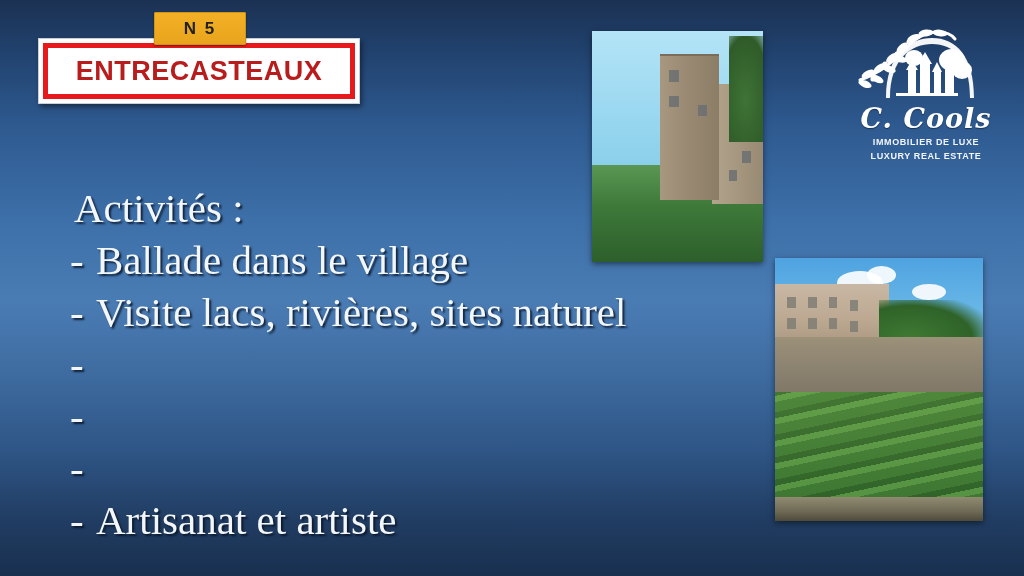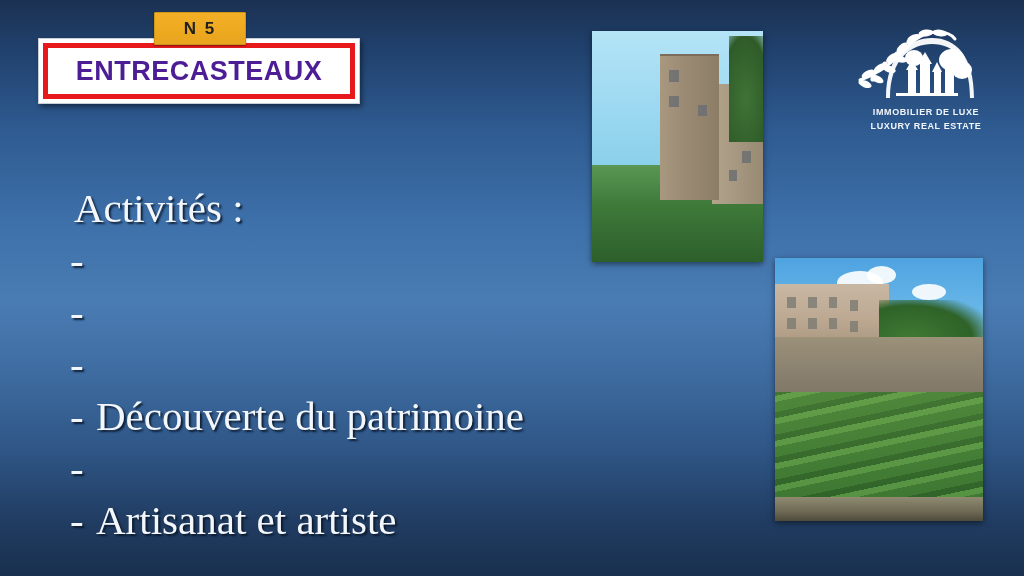--- a/index.html
+++ b/index.html
@@ -79,21 +79,21 @@
     background: #ffffff;
     display: flex;
     align-items: center;
     justify-content: center;
   }
   .town-sign-red span {
     font-family: "Liberation Sans", sans-serif;
     font-weight: bold;
     font-size: 27px;
     letter-spacing: 0.5px;
-    color: #4c1d95;
+    color: #b91c1c;
     line-height: 1;
     white-space: nowrap;
   }
 
   
   .content {
     position: absolute;
     left: 70px;
     top: 182px;
     width: 660px;
@@ -255,30 +255,31 @@
         <span>ENTRECASTEAUX</span>
       </div>
     </div>
   </div>
 
   <div class="content">
     <div class="heading">Activités :</div>
 
     <div class="bullet">
       <span class="dash">-</span>
-    </div>
-    <div class="bullet">
-      <span class="dash">-</span>
-    </div>
-    <div class="bullet">
-      <span class="dash">-</span>
-    </div>
-    <div class="bullet">
-      <span class="dash">-</span>
-      <span>Découverte du patrimoine</span>
+      <span>Ballade dans le village</span>
+    </div>
+    <div class="bullet">
+      <span class="dash">-</span>
+      <span>Visite lacs, rivières, sites naturel</span>
+    </div>
+    <div class="bullet">
+      <span class="dash">-</span>
+    </div>
+    <div class="bullet">
+      <span class="dash">-</span>
     </div>
     <div class="bullet">
       <span class="dash">-</span>
     </div>
     <div class="bullet">
       <span class="dash">-</span>
       <span>Artisanat et artiste</span>
     </div>
   </div>
 
@@ -352,17 +353,18 @@
         <ellipse cx="62" cy="14" rx="7" ry="3.4" transform="rotate(-20 62 14)"></ellipse>
         <ellipse cx="74" cy="9" rx="7.5" ry="3.4" transform="rotate(-6 74 9)"></ellipse>
         <ellipse cx="88" cy="9" rx="7.5" ry="3.4" transform="rotate(8 88 9)"></ellipse>
 
         <circle cx="21" cy="55" r="2.6"></circle>
         <circle cx="33" cy="40" r="2.6"></circle>
         <circle cx="45" cy="30" r="2.6"></circle>
         <circle cx="57" cy="18" r="2.6"></circle>
       </g>
     </svg>
+    <div class="logo-script">C. Cools</div>
     <div class="logo-tag">IMMOBILIER DE LUXE</div>
     <div class="logo-tag">LUXURY REAL ESTATE</div>
   </div>
 
 </div>
 
 </body></html>

